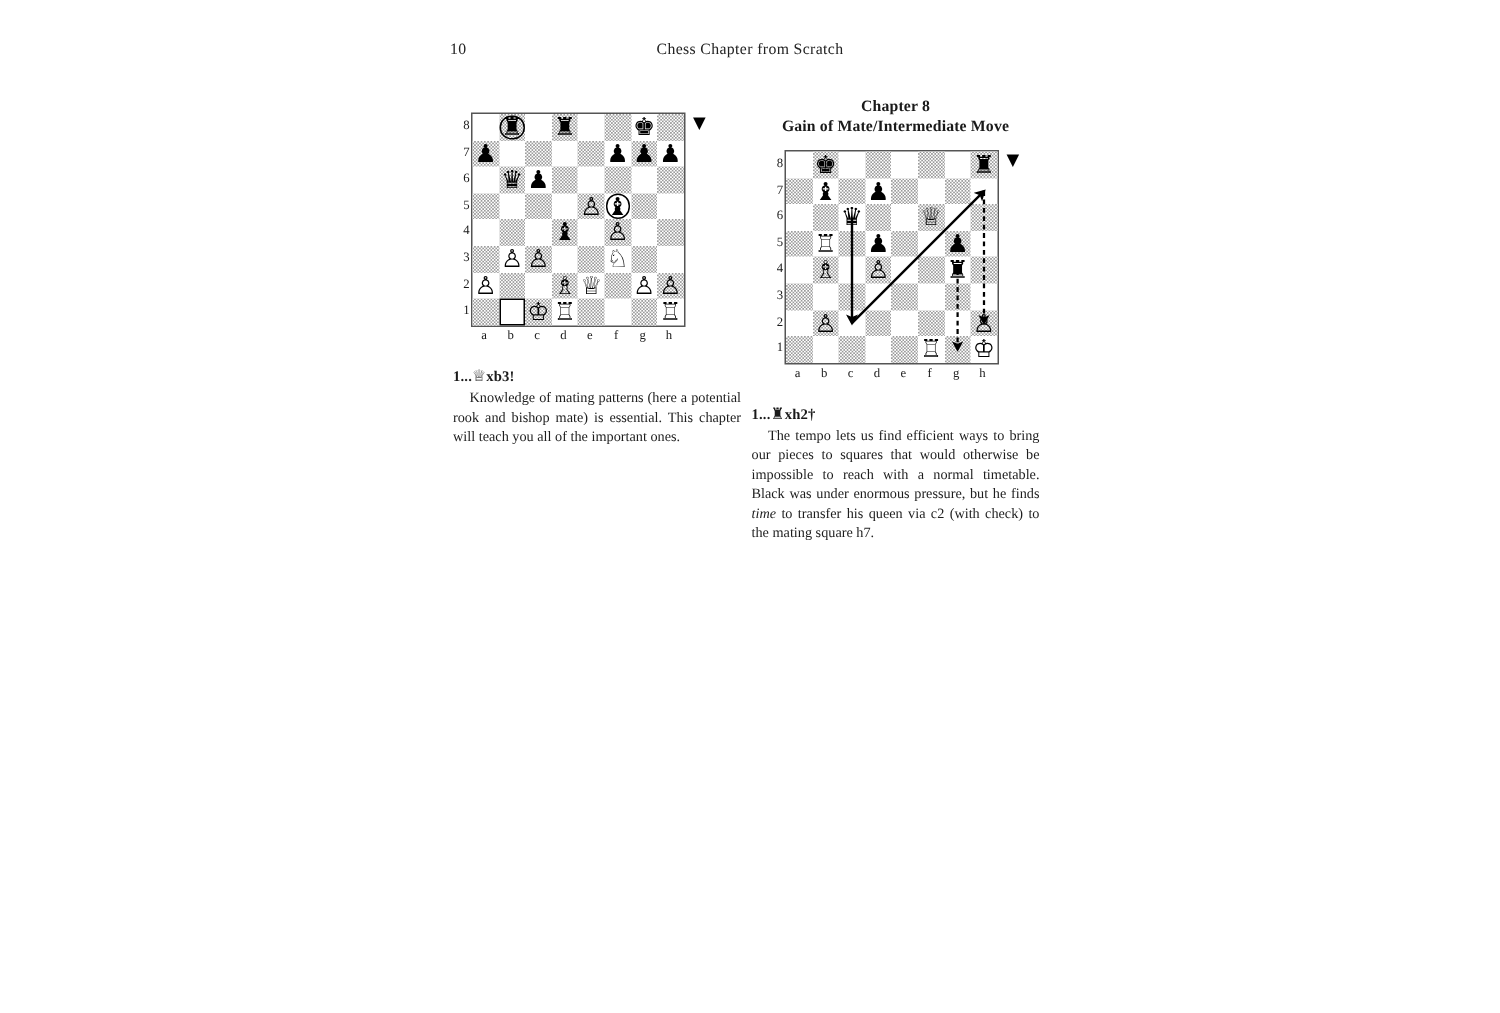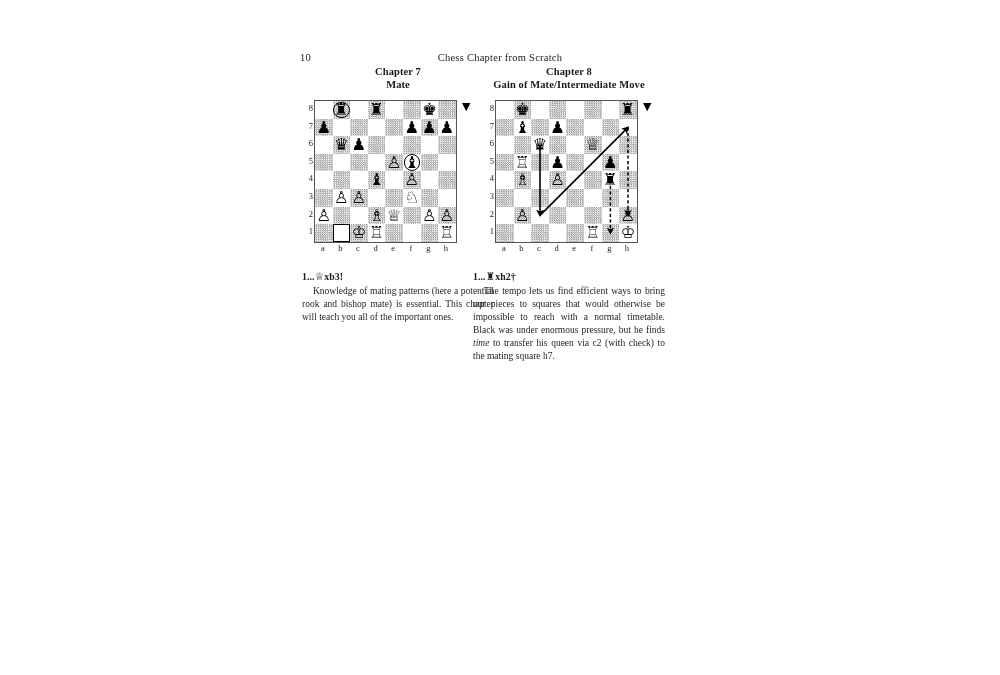--- a/index.html
+++ b/index.html
@@ -19,21 +19,21 @@
   .page {
     position: absolute;
     left: 0; top: 0;
     width: 1000px;
     height: 675px;
   }
 
   
   .runhead {
     position: absolute;
-    top: 52px;
+    top: 28px;
     left: 300px;
     width: 400px;
     height: 16px;
   }
   .folio {
     position: absolute;
     left: 0; top: 0;
     font-size: 10.5px;
     letter-spacing: .2px;
     color: #222;
@@ -48,21 +48,21 @@
     color: #222;
   }
 
   
   .col {
     position: absolute;
     top: 66px;
     width: 192px;
   }
   .col-left  { left: 302px; }
-  .col-right { left: 473px; }
+  .col-right { left: 501px; }
 
   .chap-head {
     text-align: center;
     font-weight: bold;
     font-size: 10.5px;
     line-height: 12.5px;
     letter-spacing: .1px;
   }
   .chap-head .ln2 { display: block; }
 
@@ -207,24 +207,20 @@
 <body>
 
 <div class="page">
 
   <div class="runhead">
     <div class="folio">10</div>
     <div class="booktitle">Chess Chapter from Scratch</div>
   </div>
 
   <div class="col col-left">
-    <div class="chap-head">
-      <span>Chapter 7</span>
-      <span class="ln2">Mate</span>
-    </div>
 
     <div class="diagram-wrap">
       <div class="board-block board-left">
         <div class="ranks" id="ranks-0">
             <span style="top: 0px;">8</span>
             <span style="top: 17.6px;">7</span>
             <span style="top: 35.2px;">6</span>
             <span style="top: 52.8px;">5</span>
             <span style="top: 70.4px;">4</span>
             <span style="top: 88px;">3</span>

